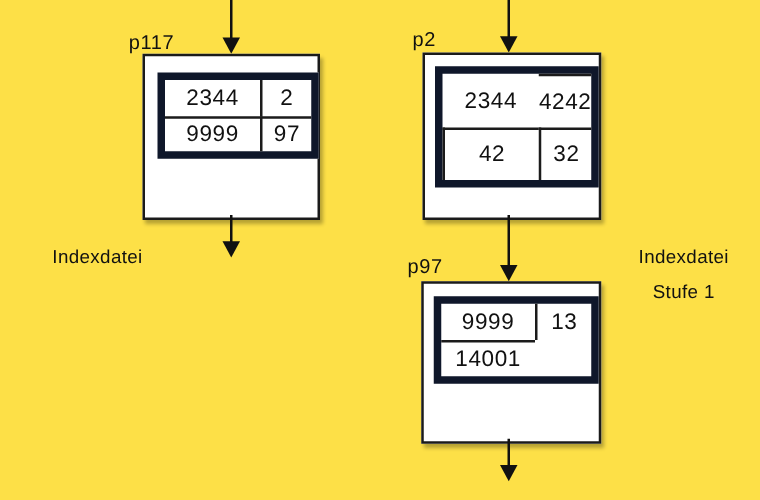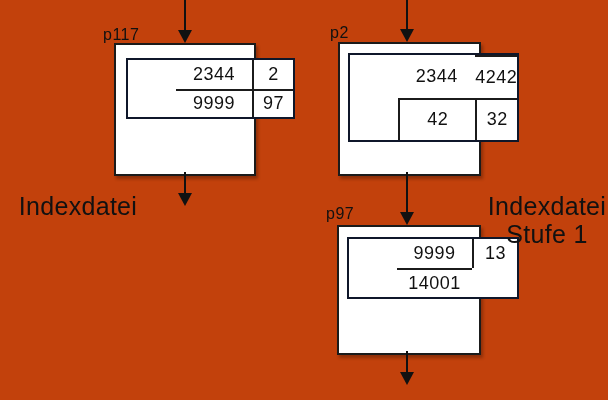--- a/index.html
+++ b/index.html
@@ -1,49 +1,49 @@
 <!DOCTYPE html>
 <html><head>
 <meta charset="utf-8">
 <style>
   html,body { margin:0; padding:0; }
   .canvas {
     position:relative; width:608px; height:400px;
-    background:#c2410c; overflow:hidden;
+    background:#fde047; overflow:hidden;
     font-family:"Liberation Sans", sans-serif;
     color:#111;
   }
   .node-box {
     position:absolute; background:#ffffff;
     border:2px solid #1b1b1b;
     box-shadow:2px 3px 3px rgba(0,0,0,0.28);
   }
   .node-label {
     position:absolute; font-size:16px; letter-spacing:0.5px;
   }
   .tbl {
     position:absolute; display:grid; grid-auto-rows:1fr;
-    border:2px solid #0f172a; background:#fff;padding-left:48px;
+    border:6px solid #0f172a; background:#fff;
   }
   .cell {
     display:flex; align-items:center; justify-content:center;
     font-size:18px; letter-spacing:0.5px;
   }
   .cell.bt { border-top:2px solid #1b1b1b; }
   .cell.bl { border-left:2px solid #1b1b1b; }
   .vline { position:absolute; width:2px; background:#111; }
   .ahead {
     position:absolute; width:0; height:0;
     border-left:7px solid transparent;
     border-right:7px solid transparent;
     border-top:13px solid #111;
   }
   .caption {
     position:absolute; text-align:center;
-    font-size:25px; line-height:28px; letter-spacing:0.3px;
+    font-size:15px; line-height:28px; letter-spacing:0.3px;
   }
 </style>
 </head>
 <body>
 
 <div class="canvas">
 
   <div class="vline" style="left:184px; top:0; height:31px;"></div>
   <div class="ahead" style="left:178px; top:30px;"></div>
 

